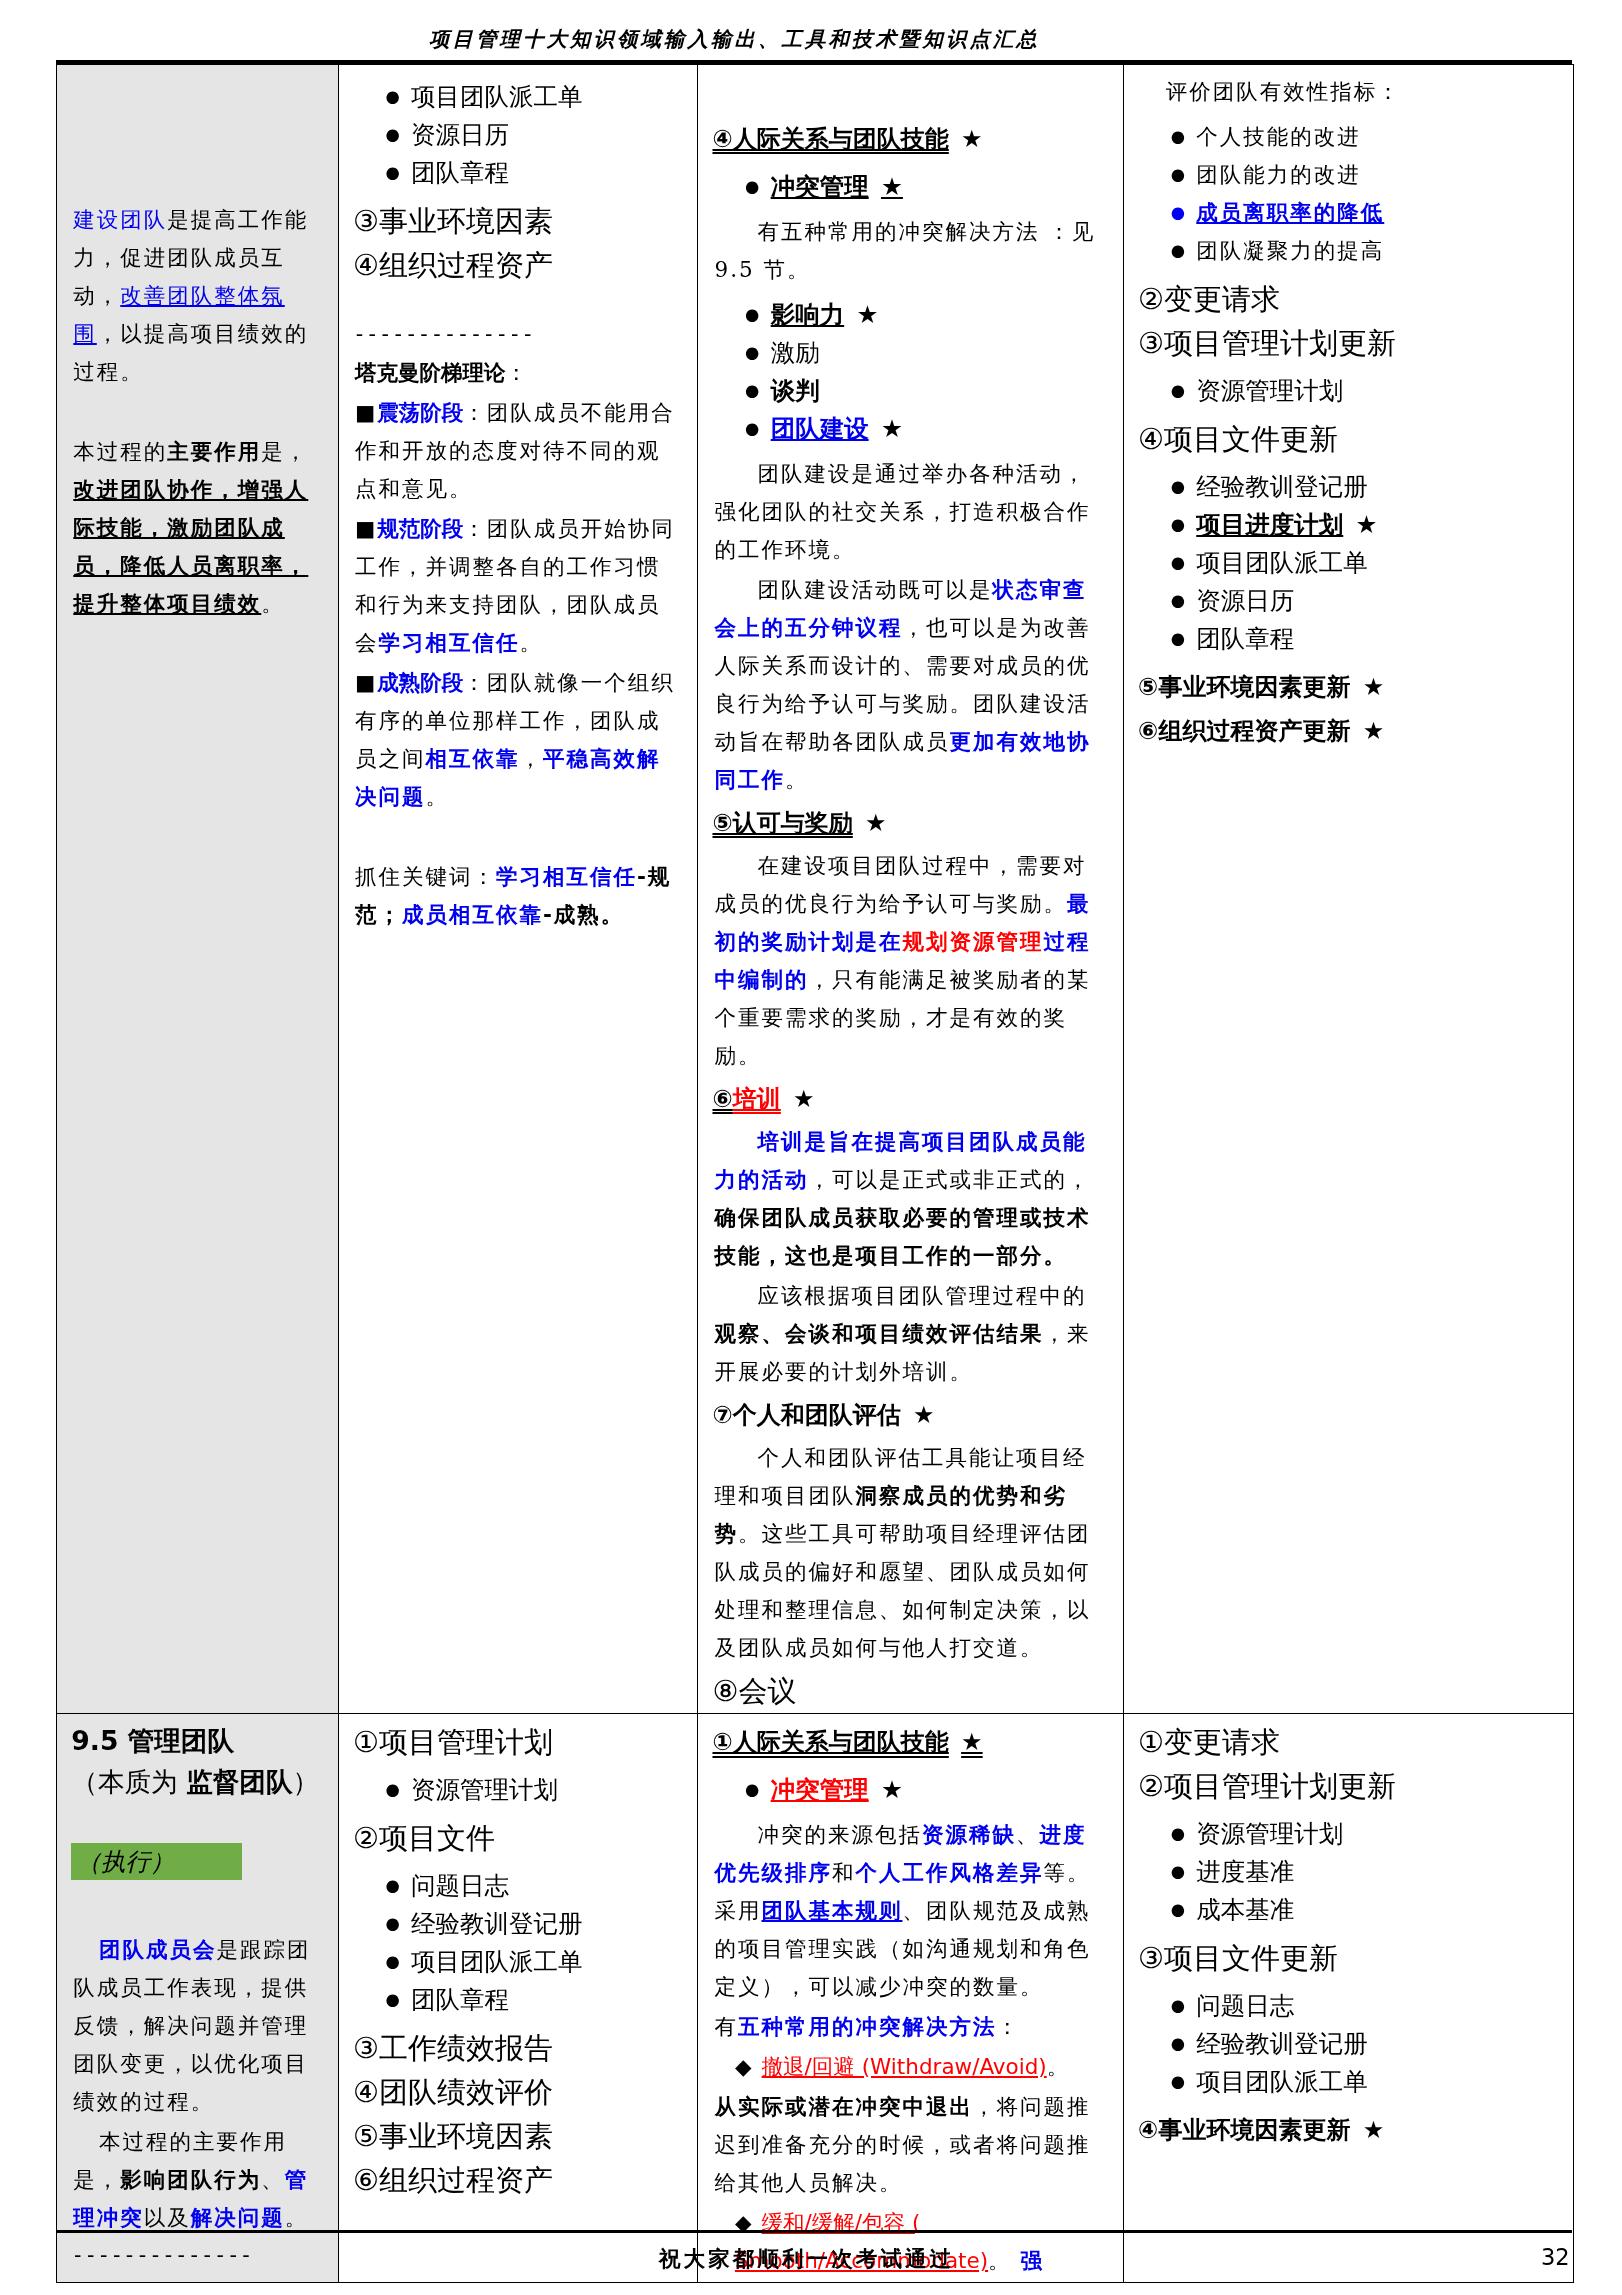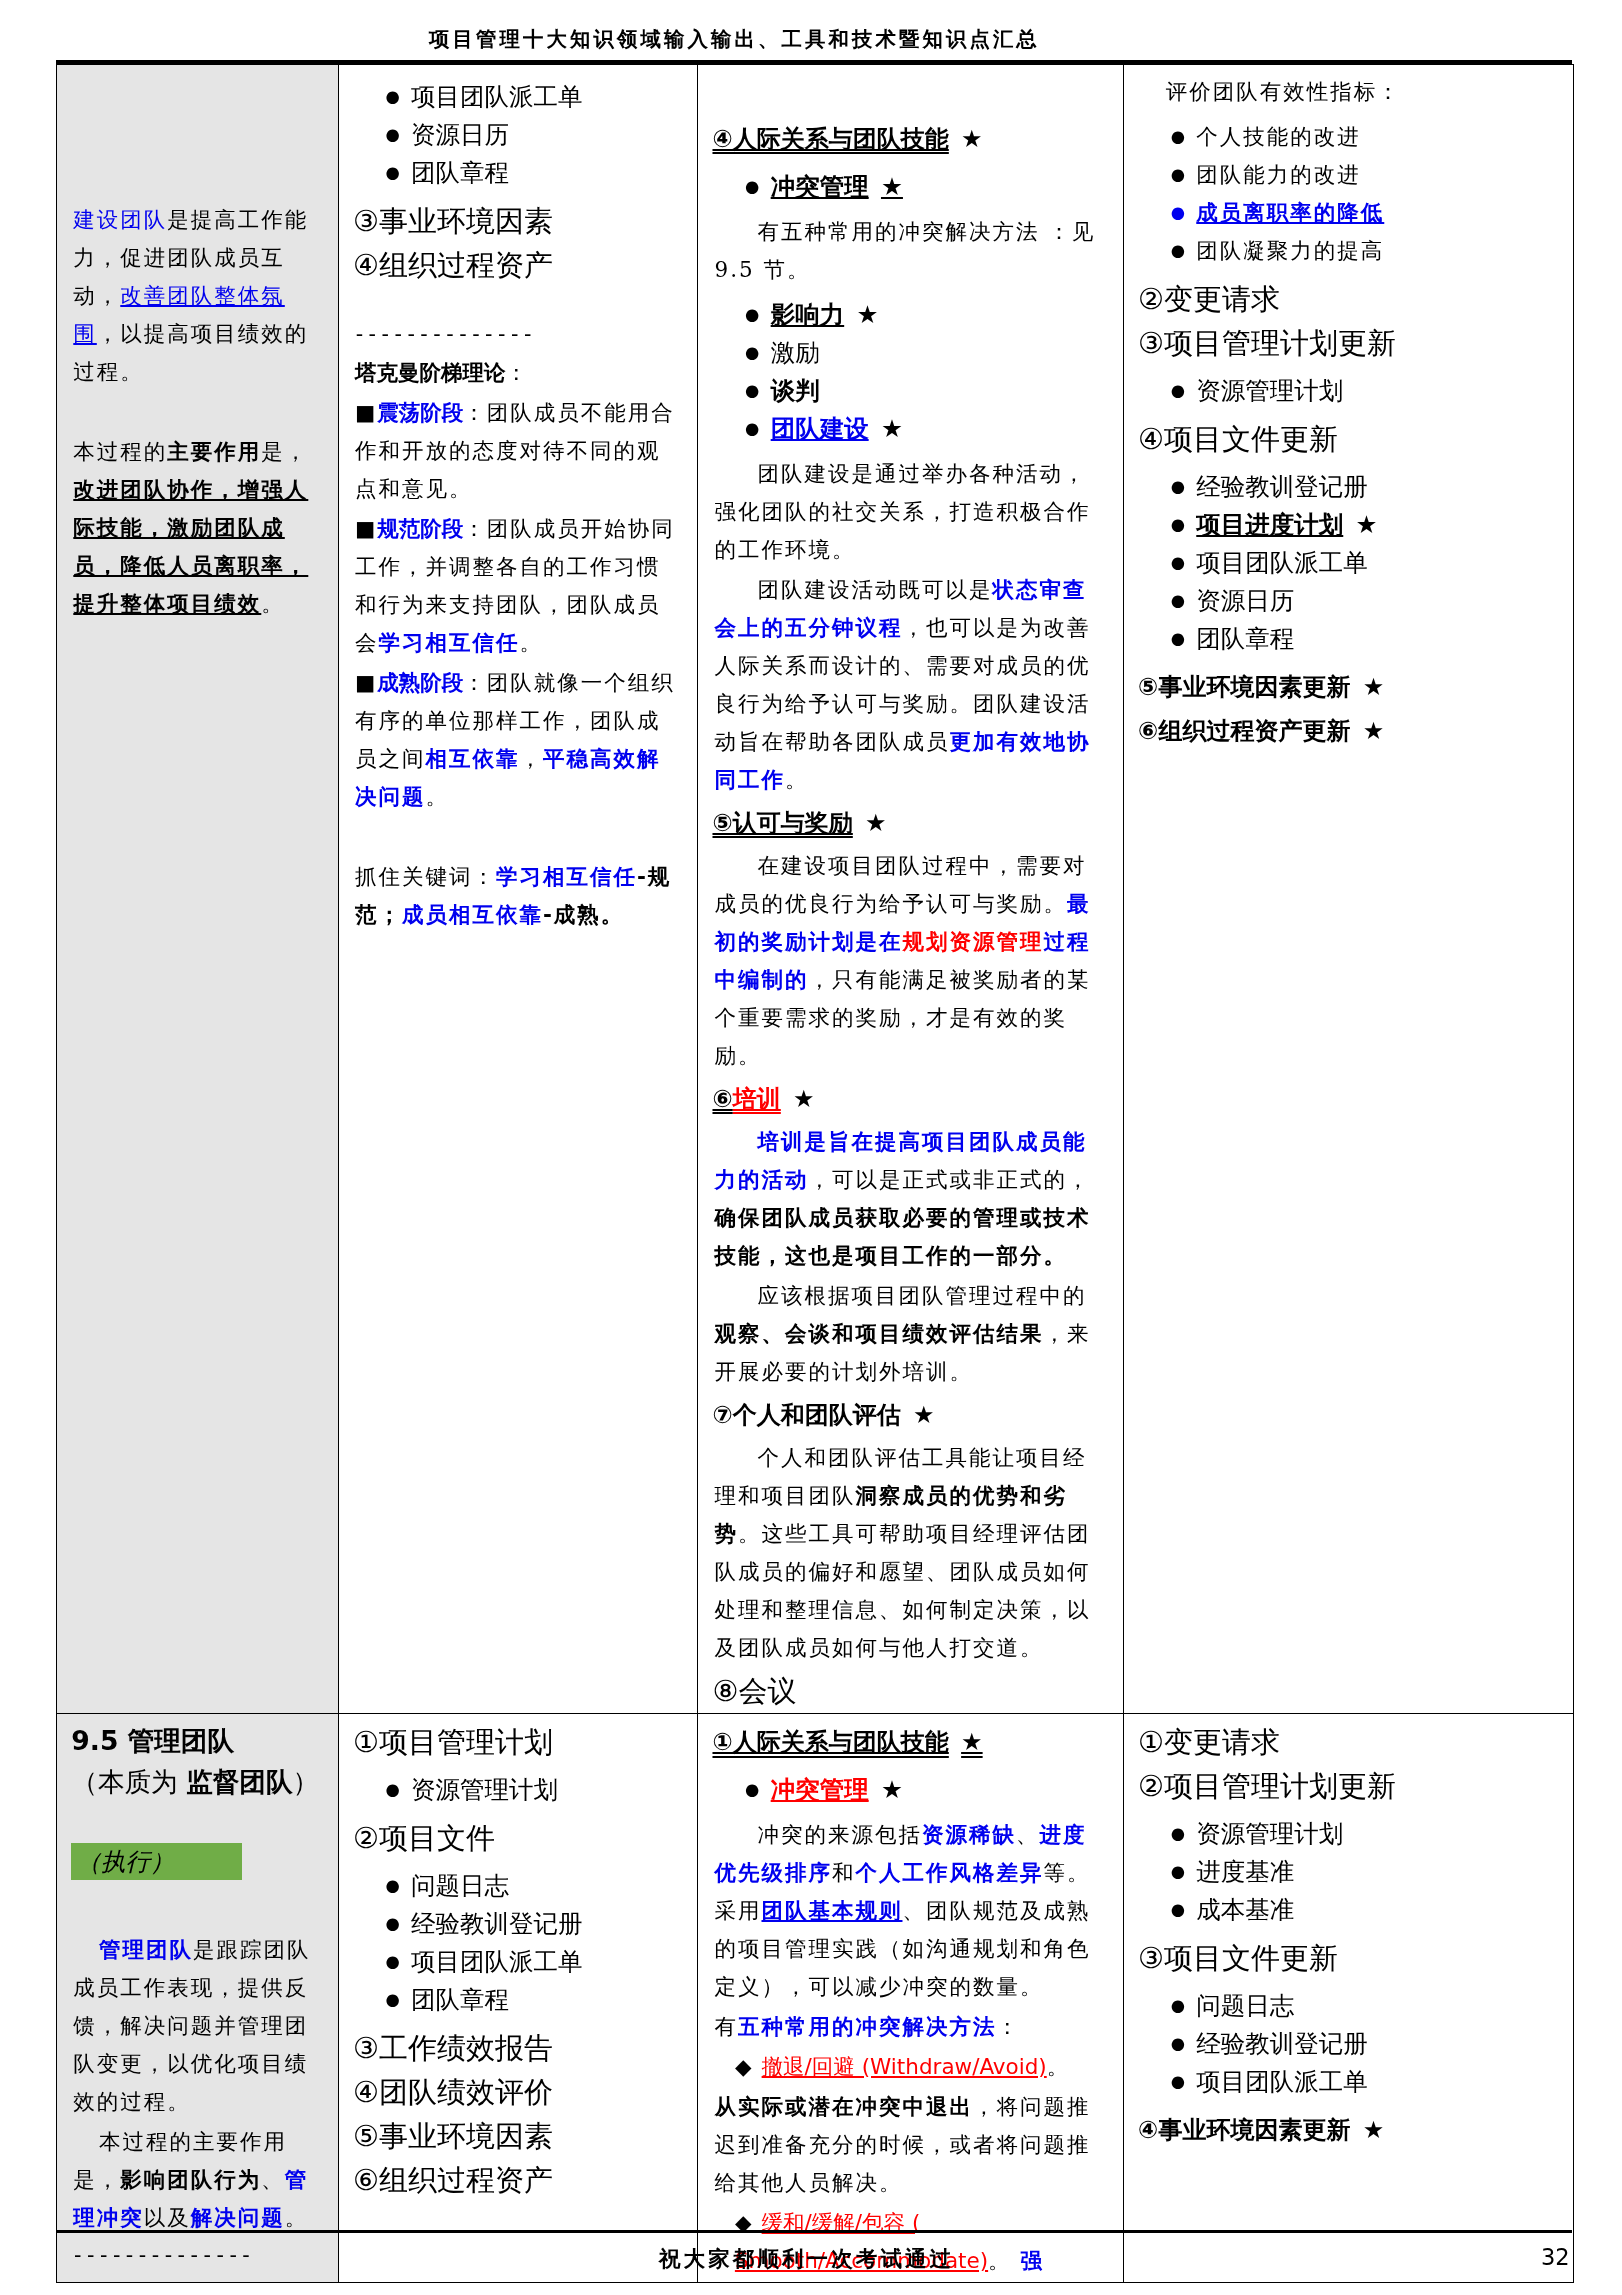--- a/index.html
+++ b/index.html
@@ -1,19 +1,19 @@
 <!DOCTYPE html>
 <html style="font-size:8.2px"><head>
 <meta charset="utf-8">
 <style>
   html,body{margin:0;padding:0;background:#fff;}
   body{width:1623px;height:2295px;position:relative;overflow:hidden;
        font-family:"DejaVu Sans","Liberation Sans",sans-serif;color:#000;}
   .hdr{position:absolute;left:0;top:24.5px;width:1623px;text-align:center;
-       font-family:"DejaVu Serif","Liberation Serif",serif;font-size:20.4px;font-weight:bold;letter-spacing:3.1px;}
+       font-family:"DejaVu Serif","Liberation Serif",serif;font-size:20.4px;font-weight:bold;letter-spacing:3.1px;font-style:italic;}
   .hdr span{position:relative;left:-77px;}
   .topline{position:absolute;left:56px;top:60px;width:1516px;height:4.1px;background:#000;}
   table.main{position:absolute;left:56px;top:64px;width:1516px;border-collapse:collapse;table-layout:fixed;}
   table.main td{border:1.5px solid #000;vertical-align:top;padding:6.1px 14.3px 0 14.3px;}
   td.c1{background:#e5e5e5;width:252px;}
   td.c2{width:330px;}
   td.c3{width:396px;}
   td.c4{width:421px;}
   tr.r1{height:1605px;}
   tr.r2{height:562px;}
@@ -130,21 +130,21 @@
     </td>
   </tr>
 
   <tr class="r2">
     <td class="c1">
       <p class="h" style="font-size:26.6px;line-height:41px">9.5 管理团队</p>
       <p class="big" style="font-size:26.6px;line-height:41px"><span>（本质为</span> <span class="b">监督团队</span><span>）</span></p>
       <div style="height:41px"></div>
       <span class="tag">（执行）</span>
       <div style="height:49px"></div>
-      <p class="p ind" style="text-indent:25.6px"><span class="blue b">管理团队</span><span>是跟踪团队成员工作表现，提供反馈，解决问题并管理团队变更，以优化项目绩效的过程。</span></p>
+      <p class="p ind" style="text-indent:25.6px"><span class="blue b">团队成员会</span><span>是跟踪团队成员工作表现，提供反馈，解决问题并管理团队变更，以优化项目绩效的过程。</span></p>
       <p class="p ind" style="text-indent:25.6px"><span>本过程的主要作用是，</span><span class="b">影响团队行为</span><span>、</span><span class="blue b">管理冲突</span><span>以及</span><span class="blue b">解决问题</span><span>。</span></p>
       <p class="dash">--------------</p>
     </td>
 
     <td class="c2">
       <p class="big">①项目管理计划</p>
       <ul class="bl">
         <li>资源管理计划</li>
       </ul>
       <p class="big">②项目文件</p>

